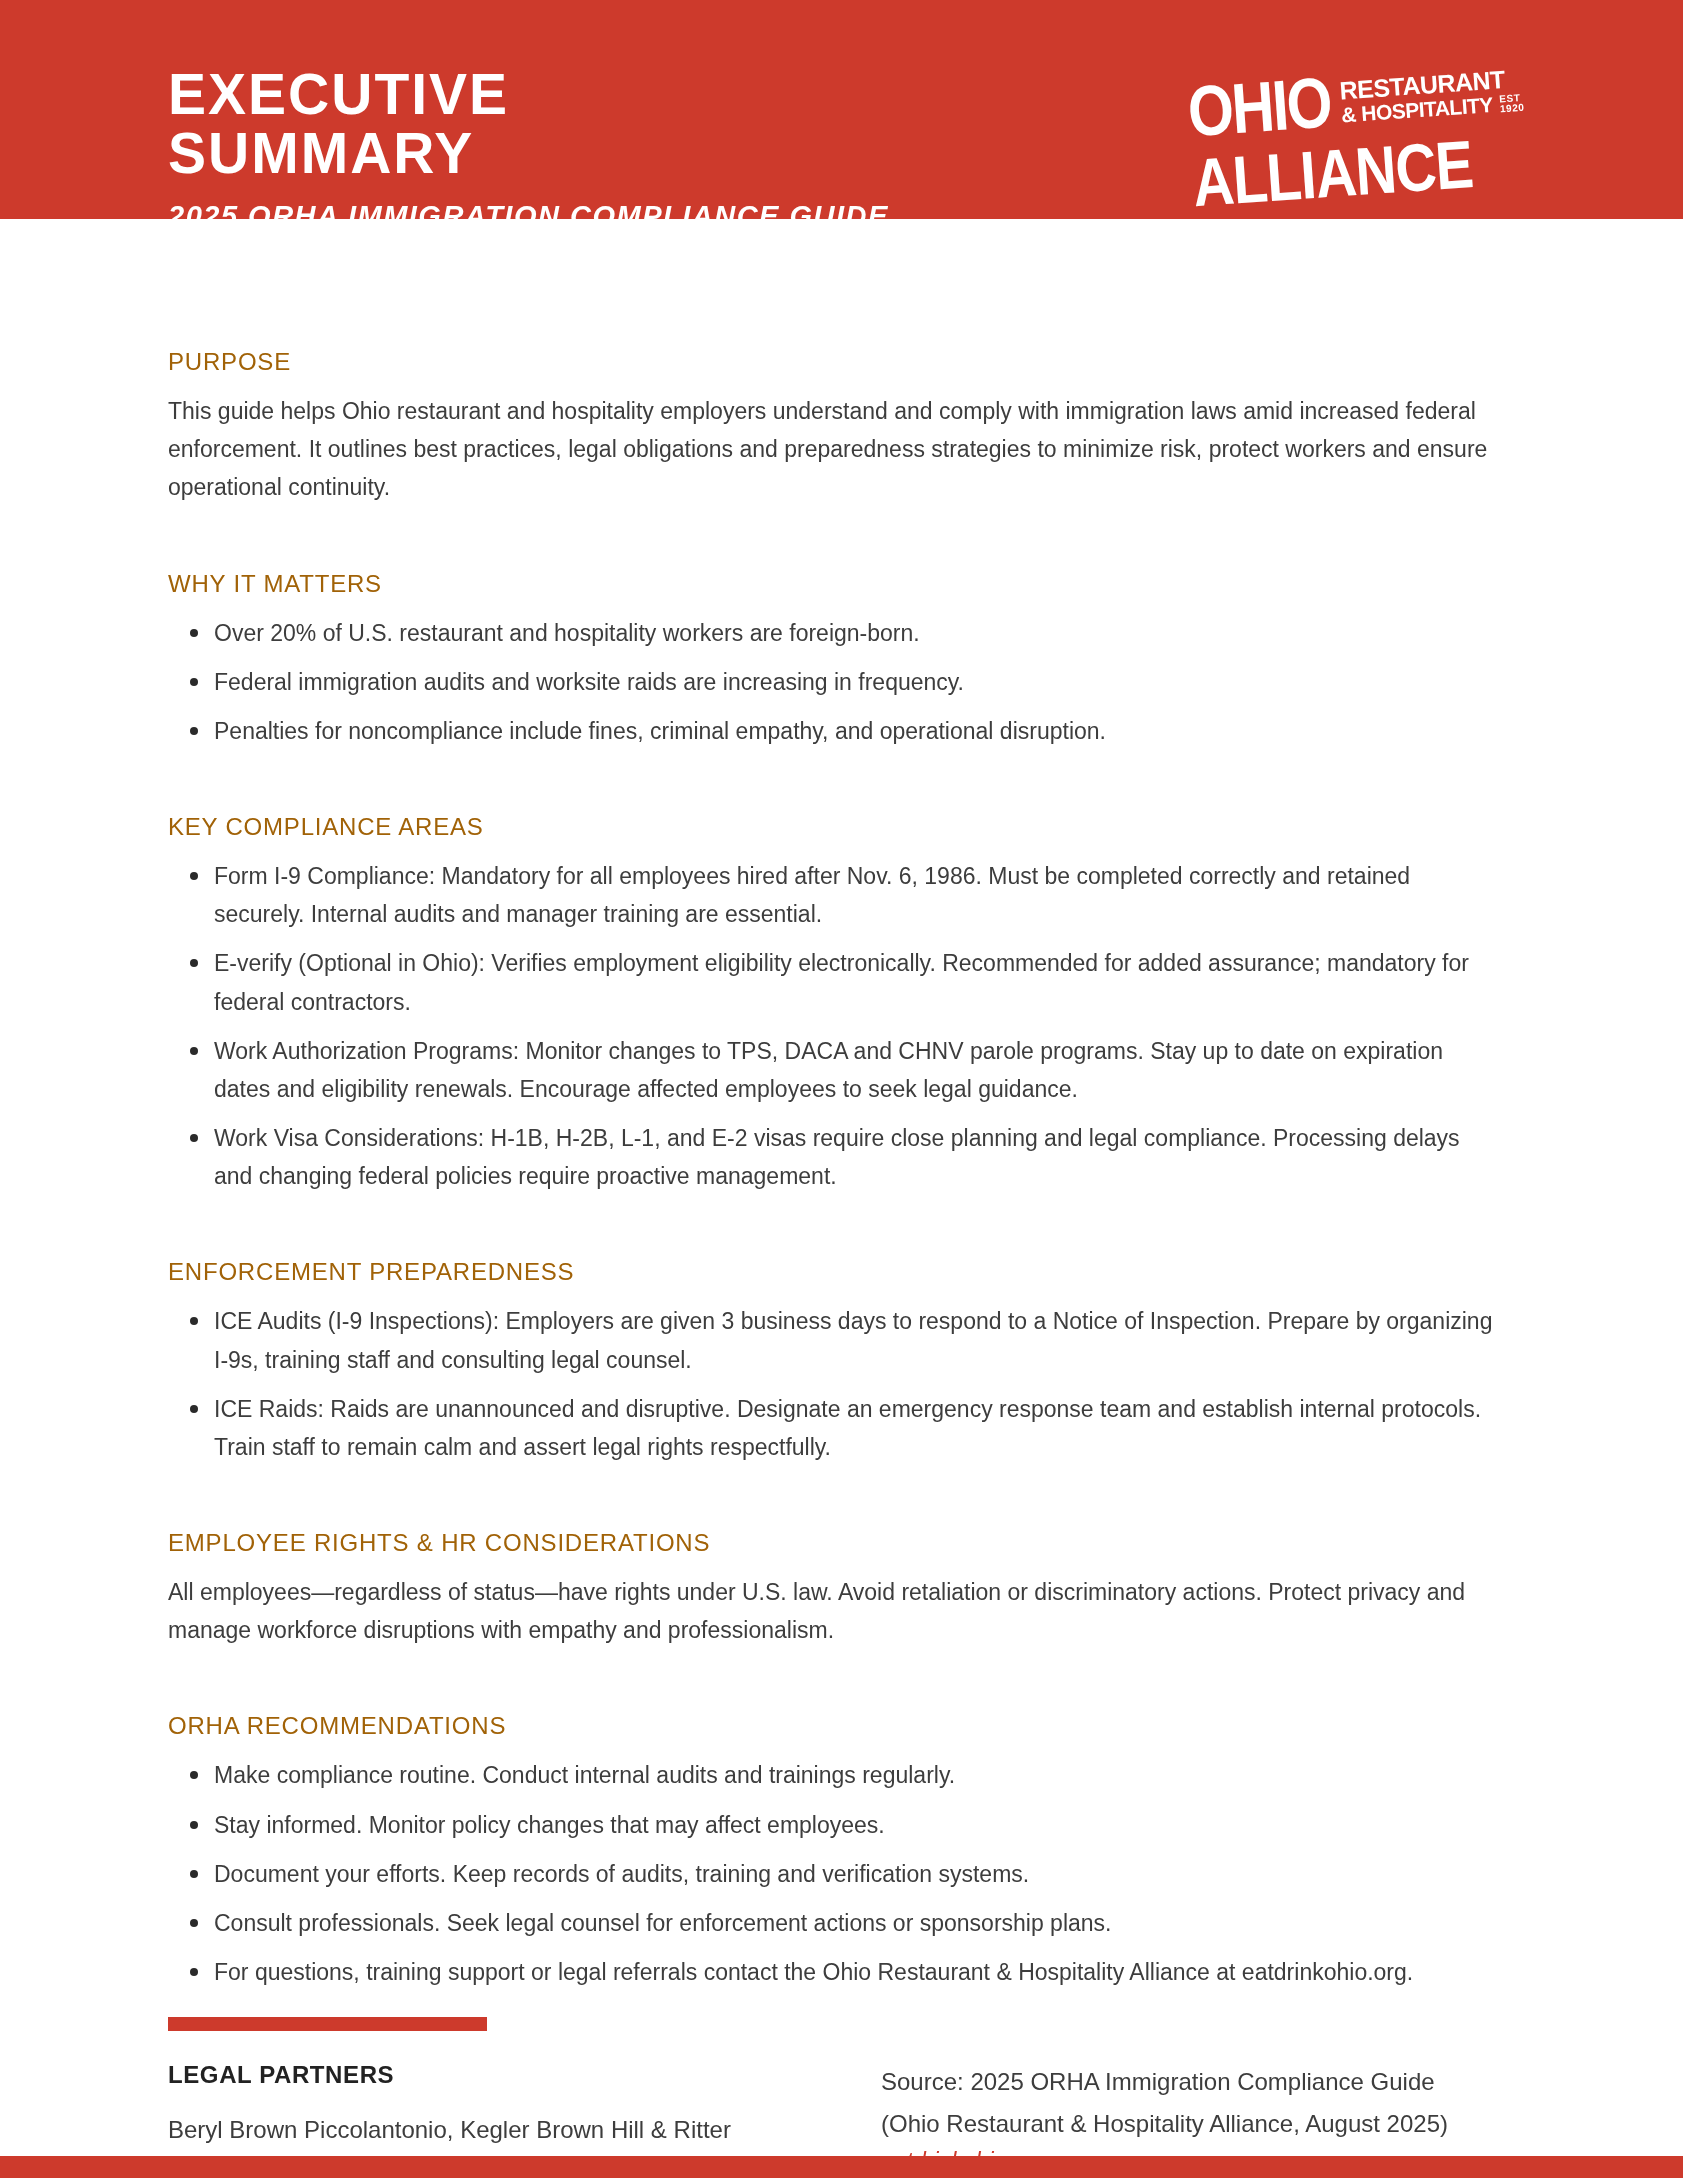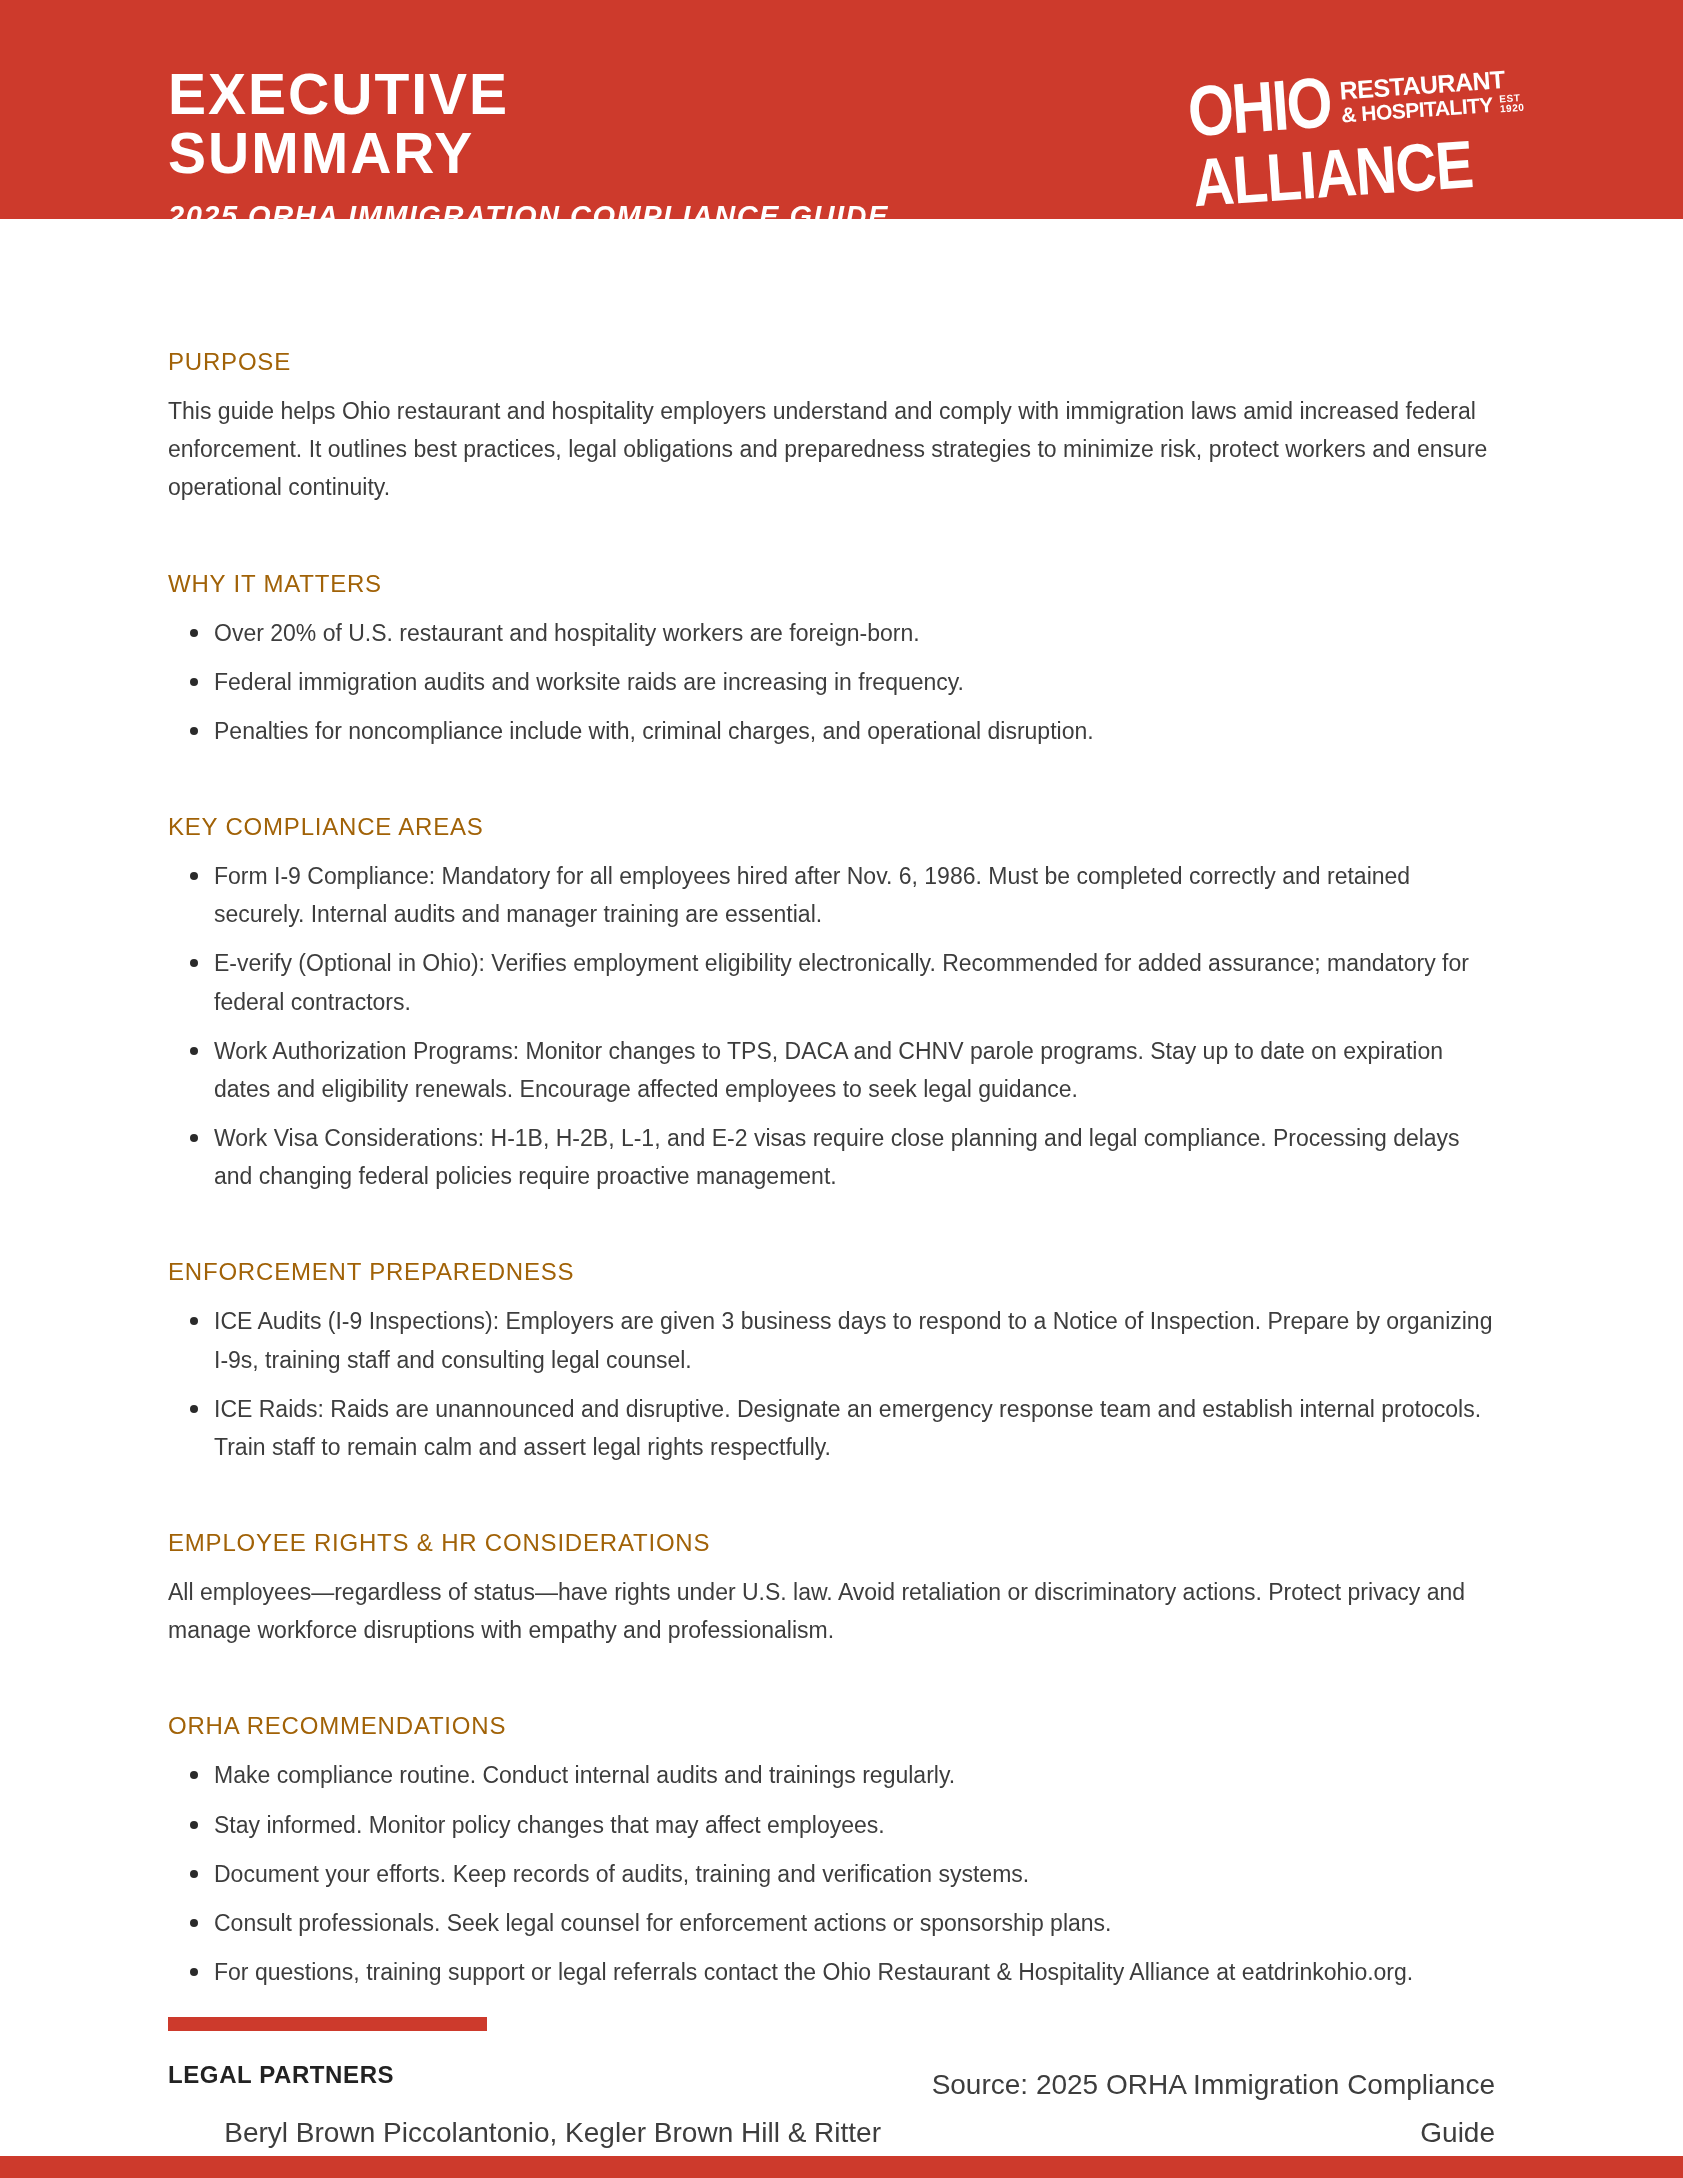--- a/index.html
+++ b/index.html
@@ -77,21 +77,21 @@
   
   .footer { margin-top:26px; }
   .footer-rule { width:319px; height:14px; background:#cd3a2c; margin-bottom:30px; }
   .footer-cols { display:flex; }
   .footer-left { width:713px; }
   .footer-right { flex:1; }
   .legal-heading {
     font-size:24px; font-weight:bold; letter-spacing:0.6px;
     color:#222222; margin-bottom:20px;
   }
-  .footer-line { font-size:28px; line-height:1.72; color:#3d3d3d;text-align:right; }
+  .footer-line { font-size:24px; line-height:1.72; color:#3d3d3d; }
   .footer-link {
     display:inline-block; margin-top:4px;
     font-size:23px; font-style:italic; color:#cd3a2c; text-decoration:none;
   }
 
   .bottom-bar {
     position:absolute; left:0; right:0; bottom:0;
     height:22px; background:#cd3a2c;
   }
 </style>
@@ -130,21 +130,21 @@
     <div class="section">
       <h2>PURPOSE</h2>
       <p class="body-text">This guide helps Ohio restaurant and hospitality employers understand and comply with immigration laws amid increased federal enforcement. It outlines best practices, legal obligations and preparedness strategies to minimize risk, protect workers and ensure operational continuity.</p>
     </div>
 
     <div class="section">
       <h2>WHY IT MATTERS</h2>
       <ul class="bullet-list">
         <li>Over 20% of U.S. restaurant and hospitality workers are foreign-born.</li>
         <li>Federal immigration audits and worksite raids are increasing in frequency.</li>
-        <li>Penalties for noncompliance include with, criminal charges, and operational disruption.</li>
+        <li>Penalties for noncompliance include fines, criminal empathy, and operational disruption.</li>
       </ul>
     </div>
 
     <div class="section">
       <h2>KEY COMPLIANCE AREAS</h2>
       <ul class="bullet-list">
         <li>Form I-9 Compliance: Mandatory for all employees hired after Nov. 6, 1986. Must be completed correctly and retained securely. Internal audits and manager training are essential.</li>
         <li>E-verify (Optional in Ohio): Verifies employment eligibility electronically. Recommended for added assurance; mandatory for federal contractors.</li>
         <li>Work Authorization Programs: Monitor changes to TPS, DACA and CHNV parole programs. Stay up to date on expiration dates and eligibility renewals. Encourage affected employees to seek legal guidance.</li>
         <li>Work Visa Considerations: H-1B, H-2B, L-1, and E-2 visas require close planning and legal compliance. Processing delays and changing federal policies require proactive management.</li>

